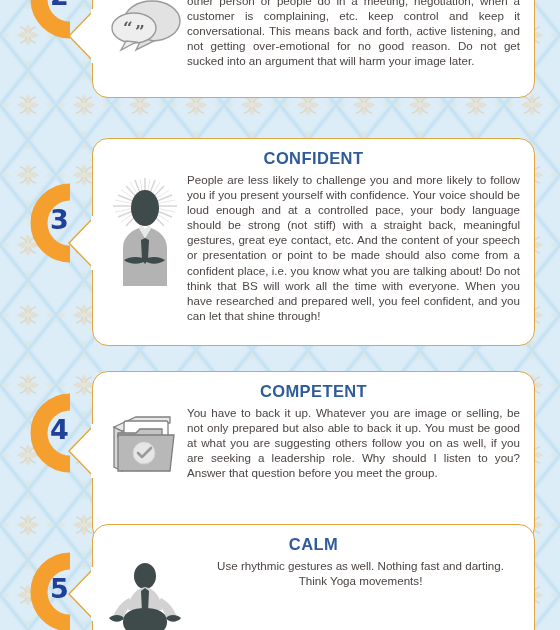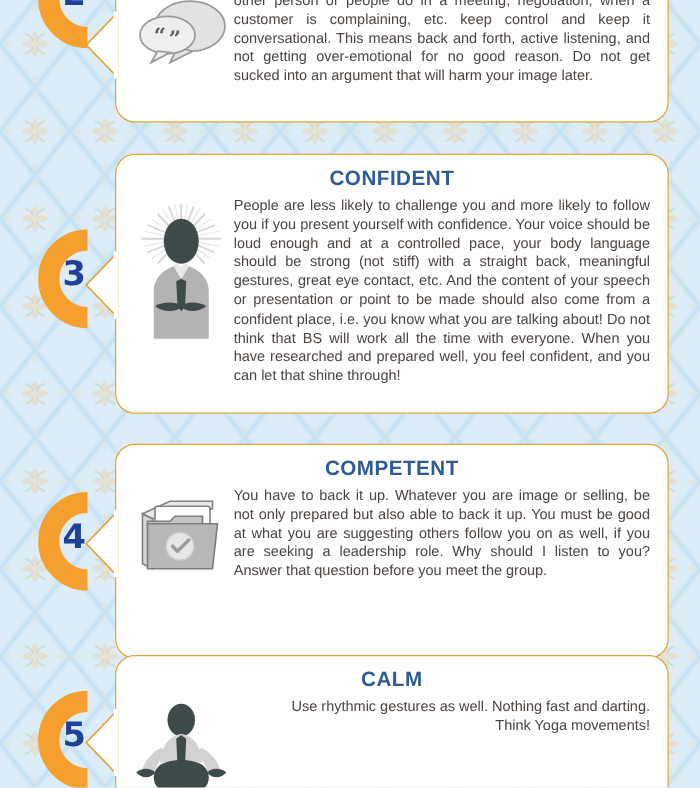--- a/index.html
+++ b/index.html
@@ -52,21 +52,21 @@
   .icon-cell svg{display:block;}
   .text-cell{
     flex:1 1 auto;
     color:#4b4441;
     font-size:11.6px;
     line-height:15.1px;
     text-align:justify;
     text-justify:inter-word;
   }
   .text-cell p{margin:0;}
-  .text-cell p.noj{text-align:right;margin-left:14px;}
+  .text-cell p.noj{text-align:center;margin-left:14px;}
 
   
   .badge{position:absolute;width:92px;height:86px;z-index:4;}
   .badge svg{display:block;}
   .badge .num{
     position:absolute;
     color:#20409a;
     font-weight:bold;
     font-family:"DejaVu Sans",sans-serif;
     font-size:27px;
@@ -137,21 +137,21 @@
     </div>
     <div class="badge" style="left:8px;top:-44px;">
       <svg width="92" height="86" viewBox="0 0 92 86">
         <path d="M62 12 A31 31 0 1 0 62 74" fill="none" stroke="#f5a02e" stroke-width="17" stroke-linecap="butt"></path>
       </svg>
       <span class="num" style="left:42px;top:26px;">2</span>
     </div>
   </div>
 
   <div class="section" style="top:123px;height:208px;">
-    <div class="card" style="top:0;height:208px;">
+    <div class="card" style="top:15px;height:208px;">
       <div class="tail" style="top:77px;">
         <svg width="28" height="54" viewBox="0 0 28 54">
           <path d="M28 0 L2 27 L28 54 Z" fill="#ffffff" stroke="#e3a63c" stroke-width="1.4"></path>
           <rect x="24" y="0" width="6" height="54" fill="#ffffff"></rect>
         </svg>
       </div>
       <div class="card-head">CONFIDENT</div>
       <div class="card-body">
         <div class="icon-cell">
           <svg width="84" height="112" viewBox="0 0 84 112">
@@ -199,21 +199,21 @@
     </div>
     <div class="badge" style="left:8px;top:57px;">
       <svg width="92" height="86" viewBox="0 0 92 86">
         <path d="M62 12 A31 31 0 1 0 62 74" fill="none" stroke="#f5a02e" stroke-width="17" stroke-linecap="butt"></path>
       </svg>
       <span class="num" style="left:42px;top:26px;">3</span>
     </div>
   </div>
 
   <div class="section" style="top:355px;height:145px;">
-    <div class="card" style="top:0;height:172px;">
+    <div class="card" style="top:16px;height:172px;">
       <div class="tail" style="top:52px;">
         <svg width="28" height="54" viewBox="0 0 28 54">
           <path d="M28 0 L2 27 L28 54 Z" fill="#ffffff" stroke="#e3a63c" stroke-width="1.4"></path>
           <rect x="24" y="0" width="6" height="54" fill="#ffffff"></rect>
         </svg>
       </div>
       <div class="card-head">COMPETENT</div>
       <div class="card-body">
         <div class="icon-cell">
           <svg width="78" height="72" viewBox="0 0 78 72">

